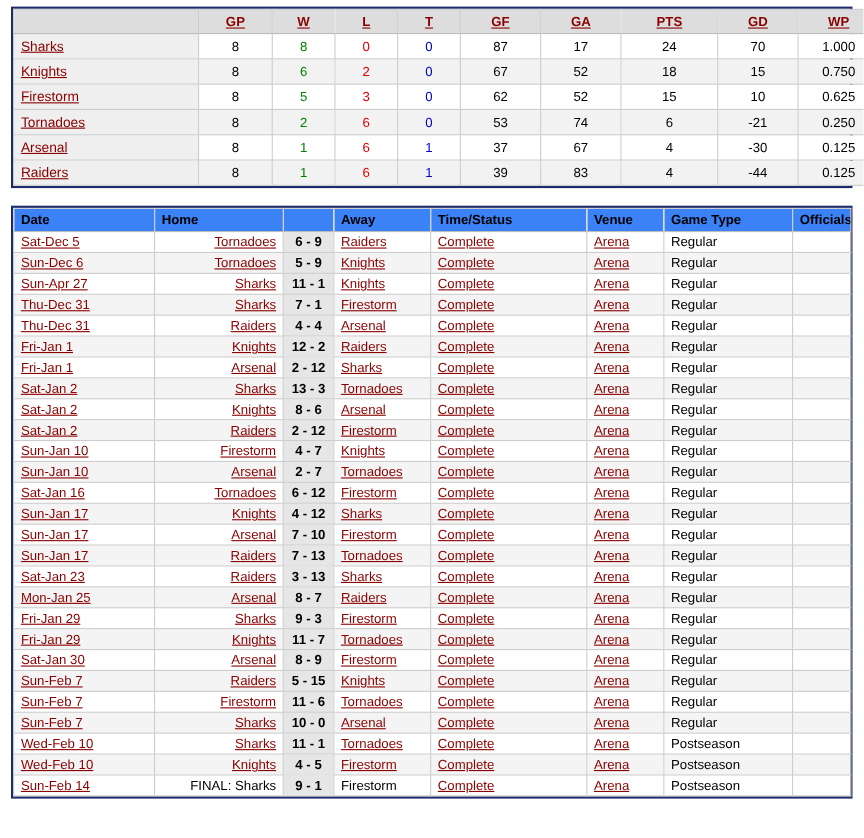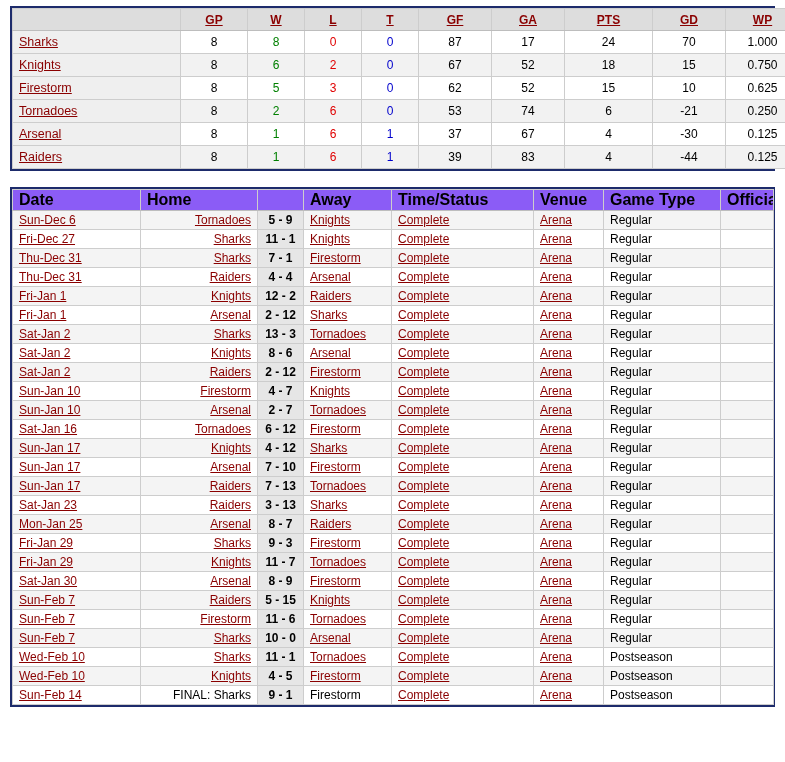--- a/index.html
+++ b/index.html
@@ -97,24 +97,24 @@
     color: #8a0000;
     text-decoration: underline;
     font-size: 12.5px;
   }
   .v-w  { color: #008000; }
   .v-l  { color: #e00000; }
   .v-t  { color: #0000cc; }
 
   
   #schedule-table th {
-    background: #8b5cf6;
+    background: #3b82f6;
     height: 21px;
     font-weight: bold;
-    font-size: 16px;
+    font-size: 12px;
     text-align: left;
     padding-left: 6px;
     border-bottom: 1px solid #bdbdbd;
   }
   #schedule-table th.th-home { text-align: left; padding-right: 6px; }
   #schedule-table th.th-score { padding: 0; }
   #schedule-table td {
     height: 18.6px;
     line-height: 18px;
     text-align: left;
@@ -267,32 +267,42 @@
         <th class="th-home">Home</th>
         <th class="th-score"></th>
         <th>Away</th>
         <th>Time/Status</th>
         <th>Venue</th>
         <th>Game Type</th>
         <th>Officials</th>
       </tr>
     </thead>
     <tbody id="schedule-body">
+        <tr class="odd">
+          <td class="date"><a href="#">Sat-Dec 5</a></td>
+          <td class="home"><a href="#">Tornadoes</a></td>
+          <td class="score">6 - 9</td>
+          <td><a href="#">Raiders</a></td>
+          <td><a href="#">Complete</a></td>
+          <td><a href="#">Arena</a></td>
+          <td>Regular</td>
+          <td class="officials"></td>
+        </tr>
         <tr class="even">
           <td class="date"><a href="#">Sun-Dec 6</a></td>
           <td class="home"><a href="#">Tornadoes</a></td>
           <td class="score">5 - 9</td>
           <td><a href="#">Knights</a></td>
           <td><a href="#">Complete</a></td>
           <td><a href="#">Arena</a></td>
           <td>Regular</td>
           <td class="officials"></td>
         </tr>
         <tr class="odd">
-          <td class="date"><a href="#">Fri-Dec 27</a></td>
+          <td class="date"><a href="#">Sun-Apr 27</a></td>
           <td class="home"><a href="#">Sharks</a></td>
           <td class="score">11 - 1</td>
           <td><a href="#">Knights</a></td>
           <td><a href="#">Complete</a></td>
           <td><a href="#">Arena</a></td>
           <td>Regular</td>
           <td class="officials"></td>
         </tr>
         <tr class="even">
           <td class="date"><a href="#">Thu-Dec 31</a></td>

